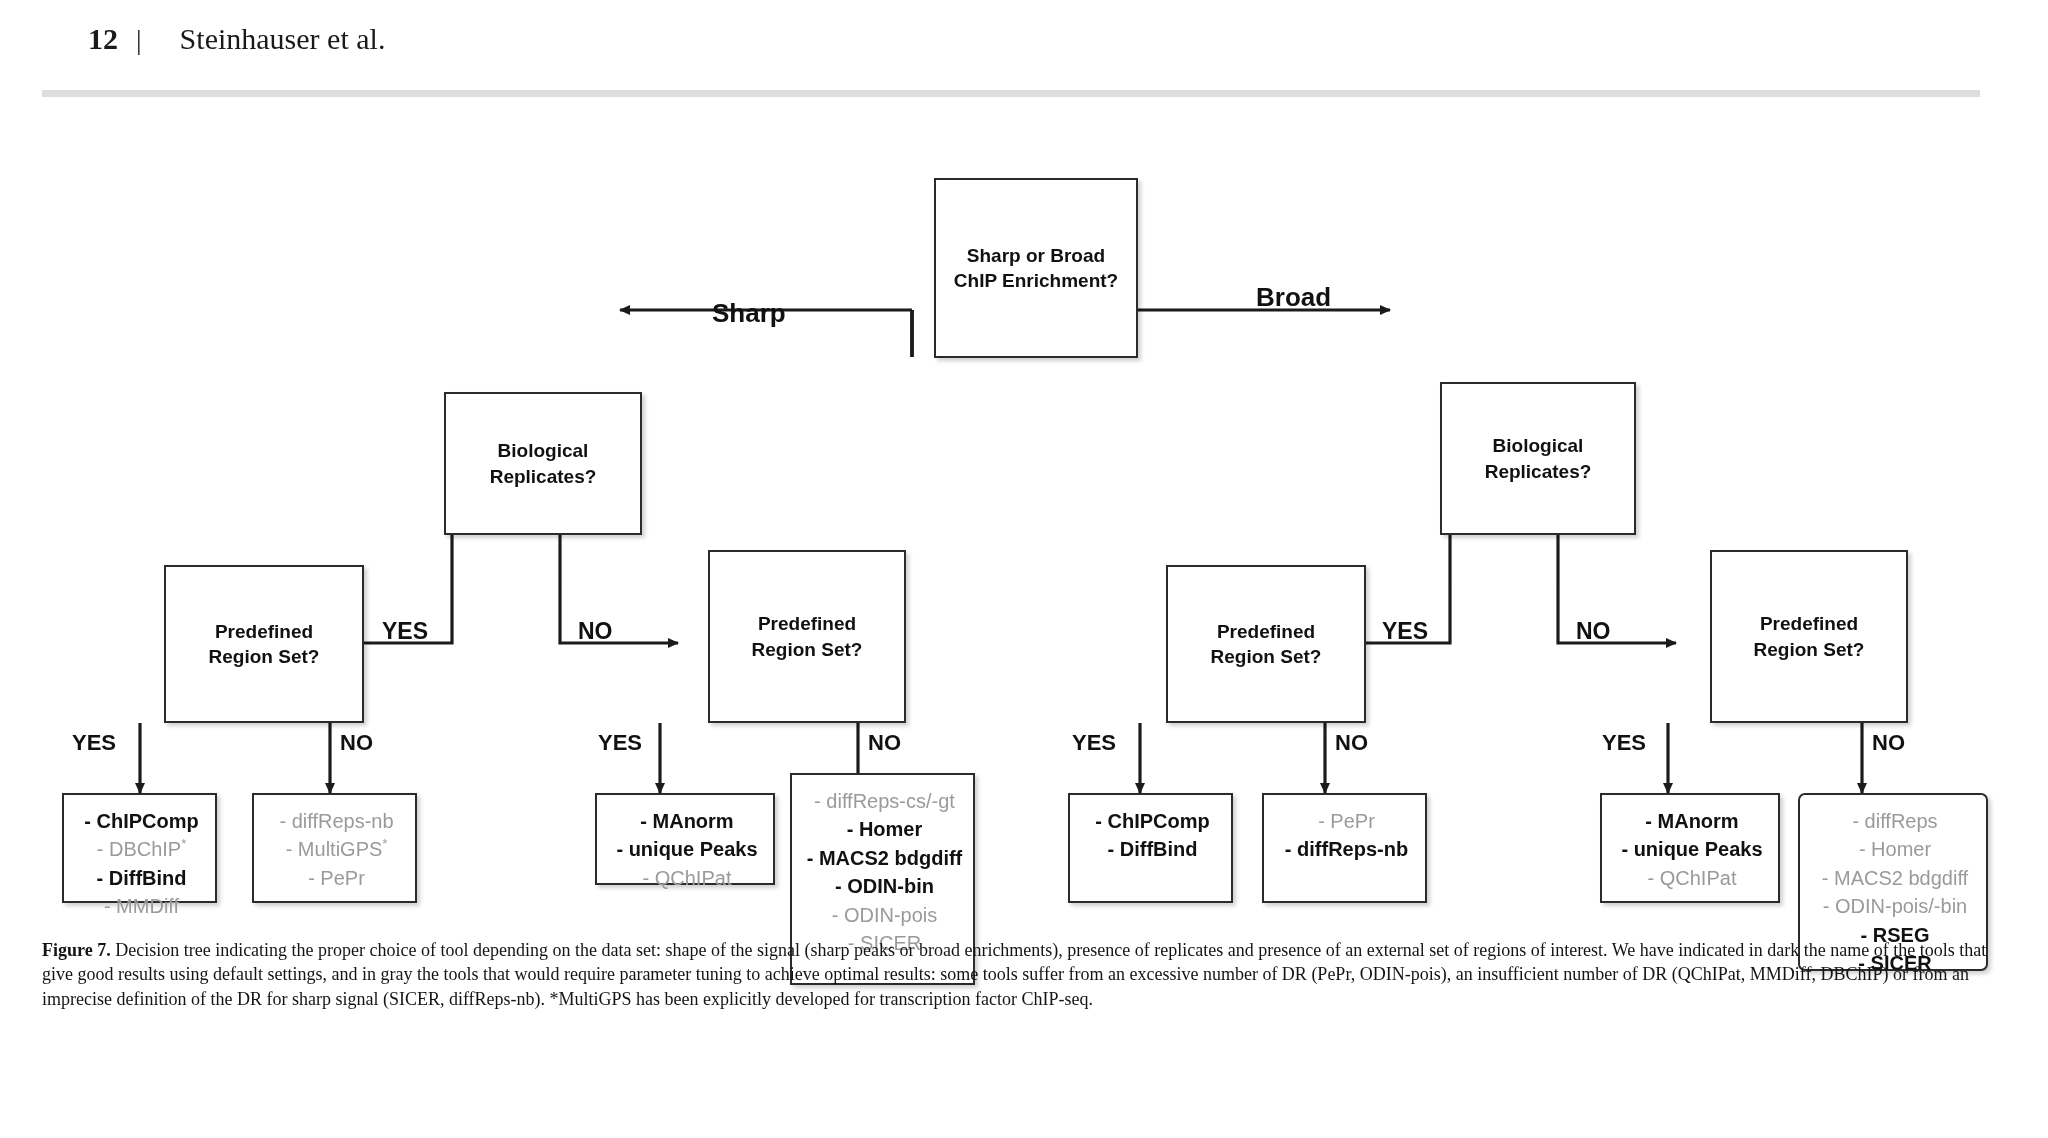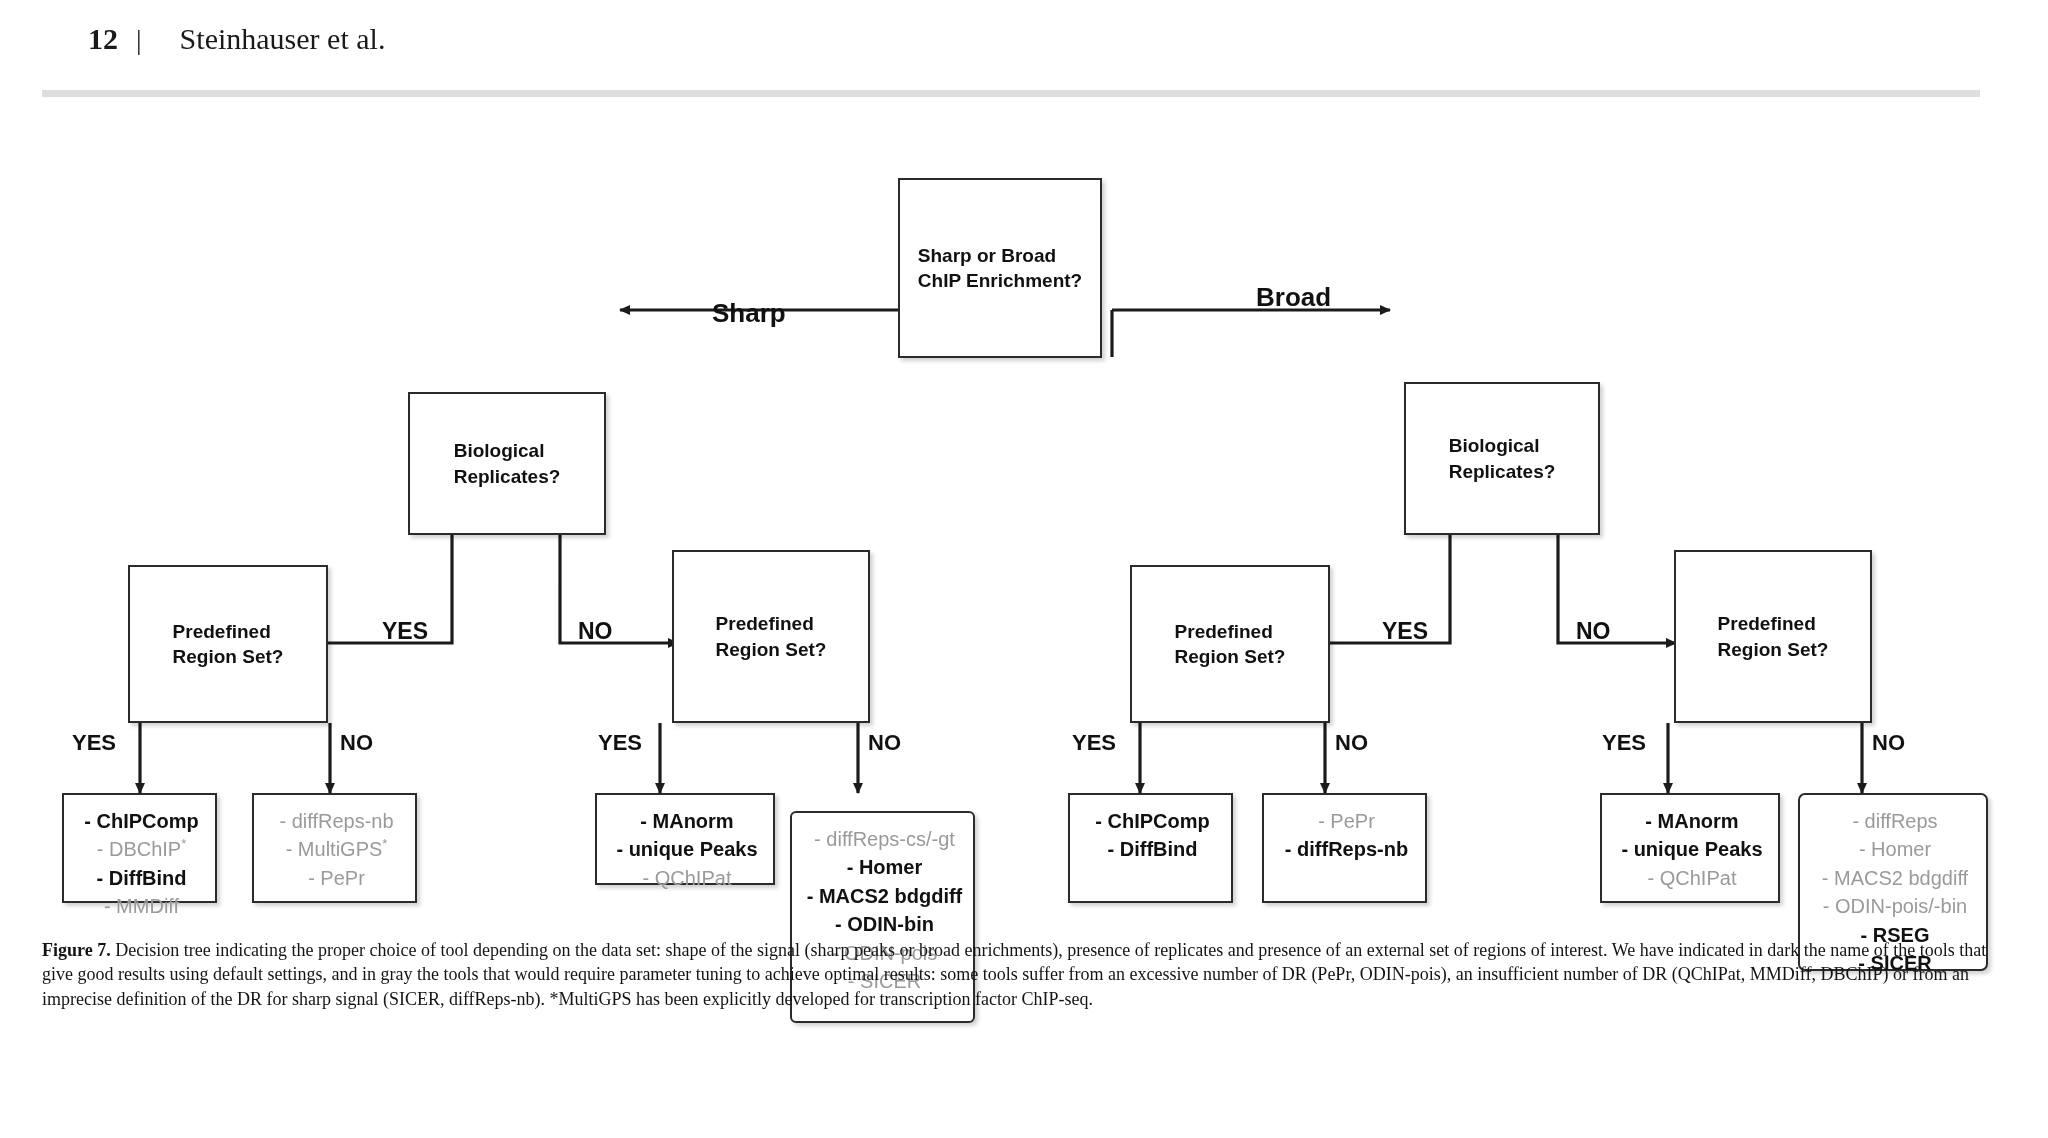--- a/index.html
+++ b/index.html
@@ -70,20 +70,22 @@
     border: 2.5px solid #2b2b2b;
     box-shadow: 3px 3px 4px rgba(0,0,0,0.18);
     display: flex;
     align-items: center;
     justify-content: center;
     font-family: "Liberation Sans", sans-serif;
     font-weight: bold;
     font-size: 19px;
     line-height: 1.32;
     color: #111111;
+    text-align: center;
+    margin-left: 36px;
   }
   .node .node-text { display: block; }
 
   .leafbox {
     position: absolute;
     box-sizing: border-box;
     background: #ffffff;
     border: 2.5px solid #2b2b2b;
     box-shadow: 3px 3px 4px rgba(0,0,0,0.18);
     padding: 12px 10px 10px 14px;
@@ -255,21 +257,21 @@
   <div class="leafbox" style="left:252px; top:683px; width:165px; height:110px;">
       <div class="tool gray">- diffReps-nb</div>
       <div class="tool gray">- MultiGPS<span class="star">*</span></div>
       <div class="tool gray">- PePr</div>
     </div>
   <div class="leafbox" style="left:595px; top:683px; width:180px; height:92px;">
       <div class="tool dark">- MAnorm</div>
       <div class="tool dark">- unique Peaks</div>
       <div class="tool gray">- QChIPat</div>
     </div>
-  <div class="leafbox" style="left:790px; top:701px; width:185px; height:212px;border-radius:6px;">
+  <div class="leafbox" style="left:790px; top:663px; width:185px; height:212px;">
       <div class="tool gray">- diffReps-cs/-gt</div>
       <div class="tool dark">- Homer</div>
       <div class="tool dark">- MACS2 bdgdiff</div>
       <div class="tool dark">- ODIN-bin</div>
       <div class="tool gray">- ODIN-pois</div>
       <div class="tool gray">- SICER</div>
     </div>
   <div class="leafbox" style="left:1068px; top:683px; width:165px; height:110px;">
       <div class="tool dark">- ChIPComp</div>
       <div class="tool dark">- DiffBind</div>

